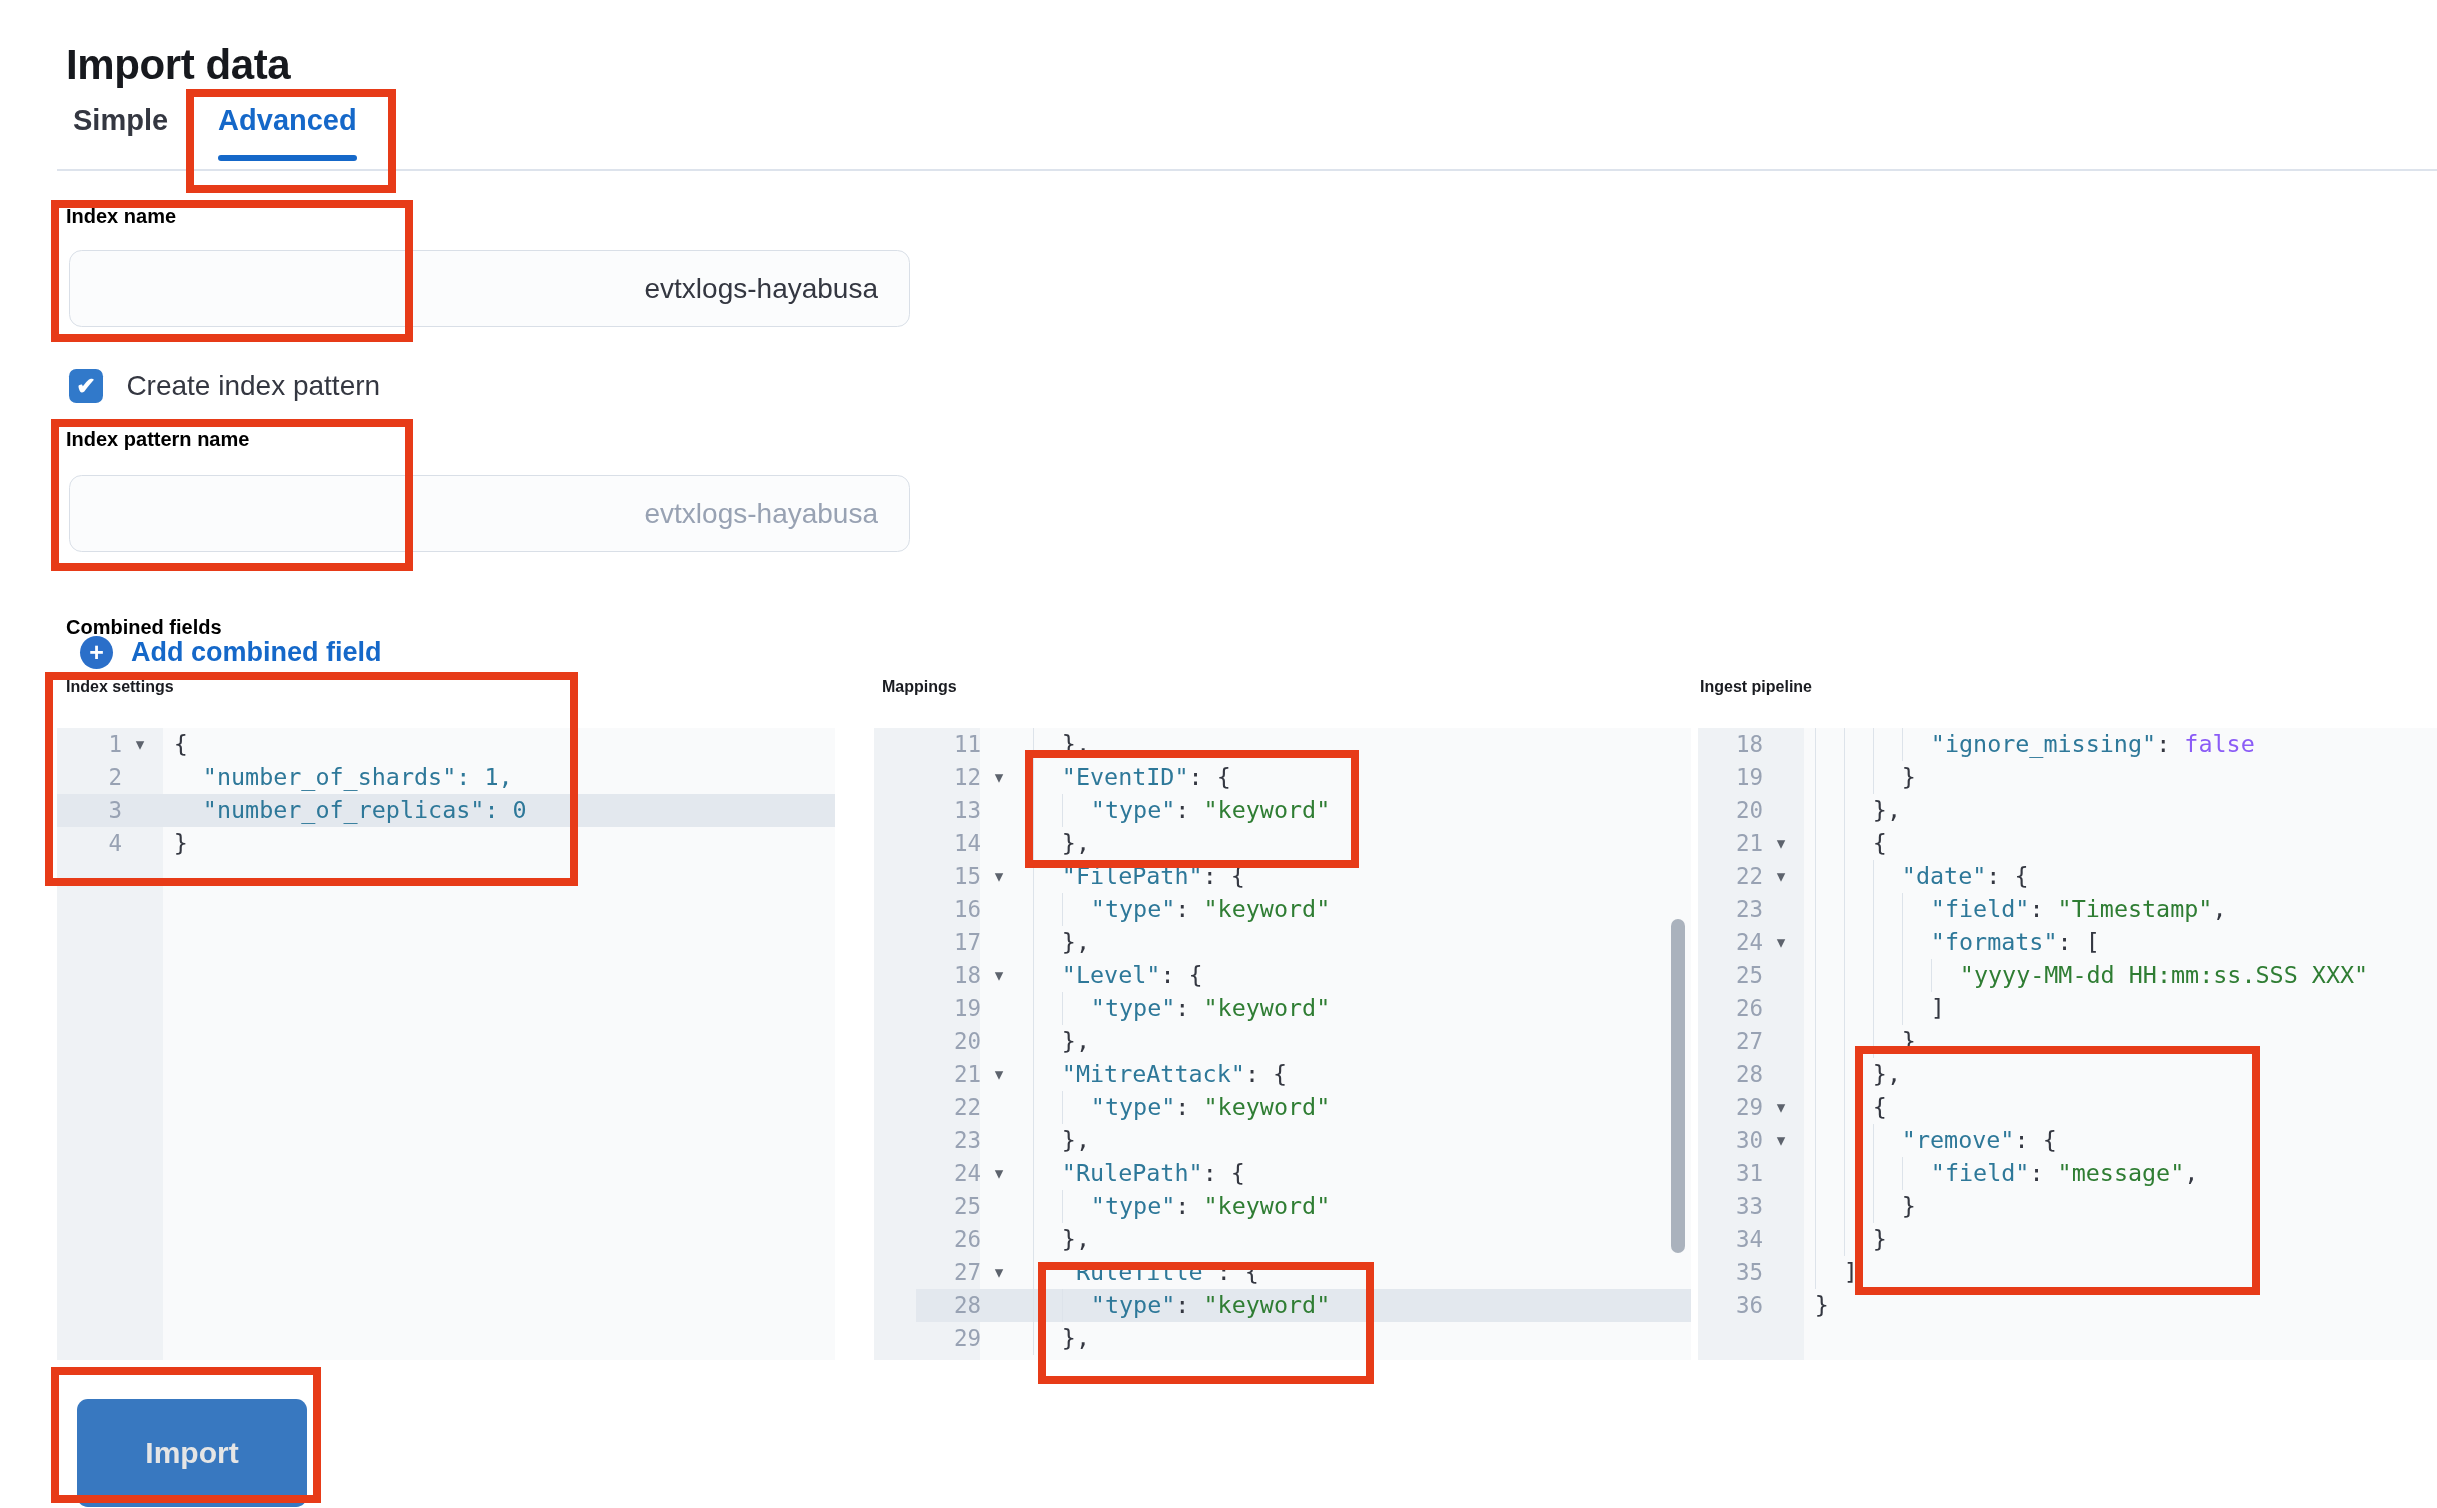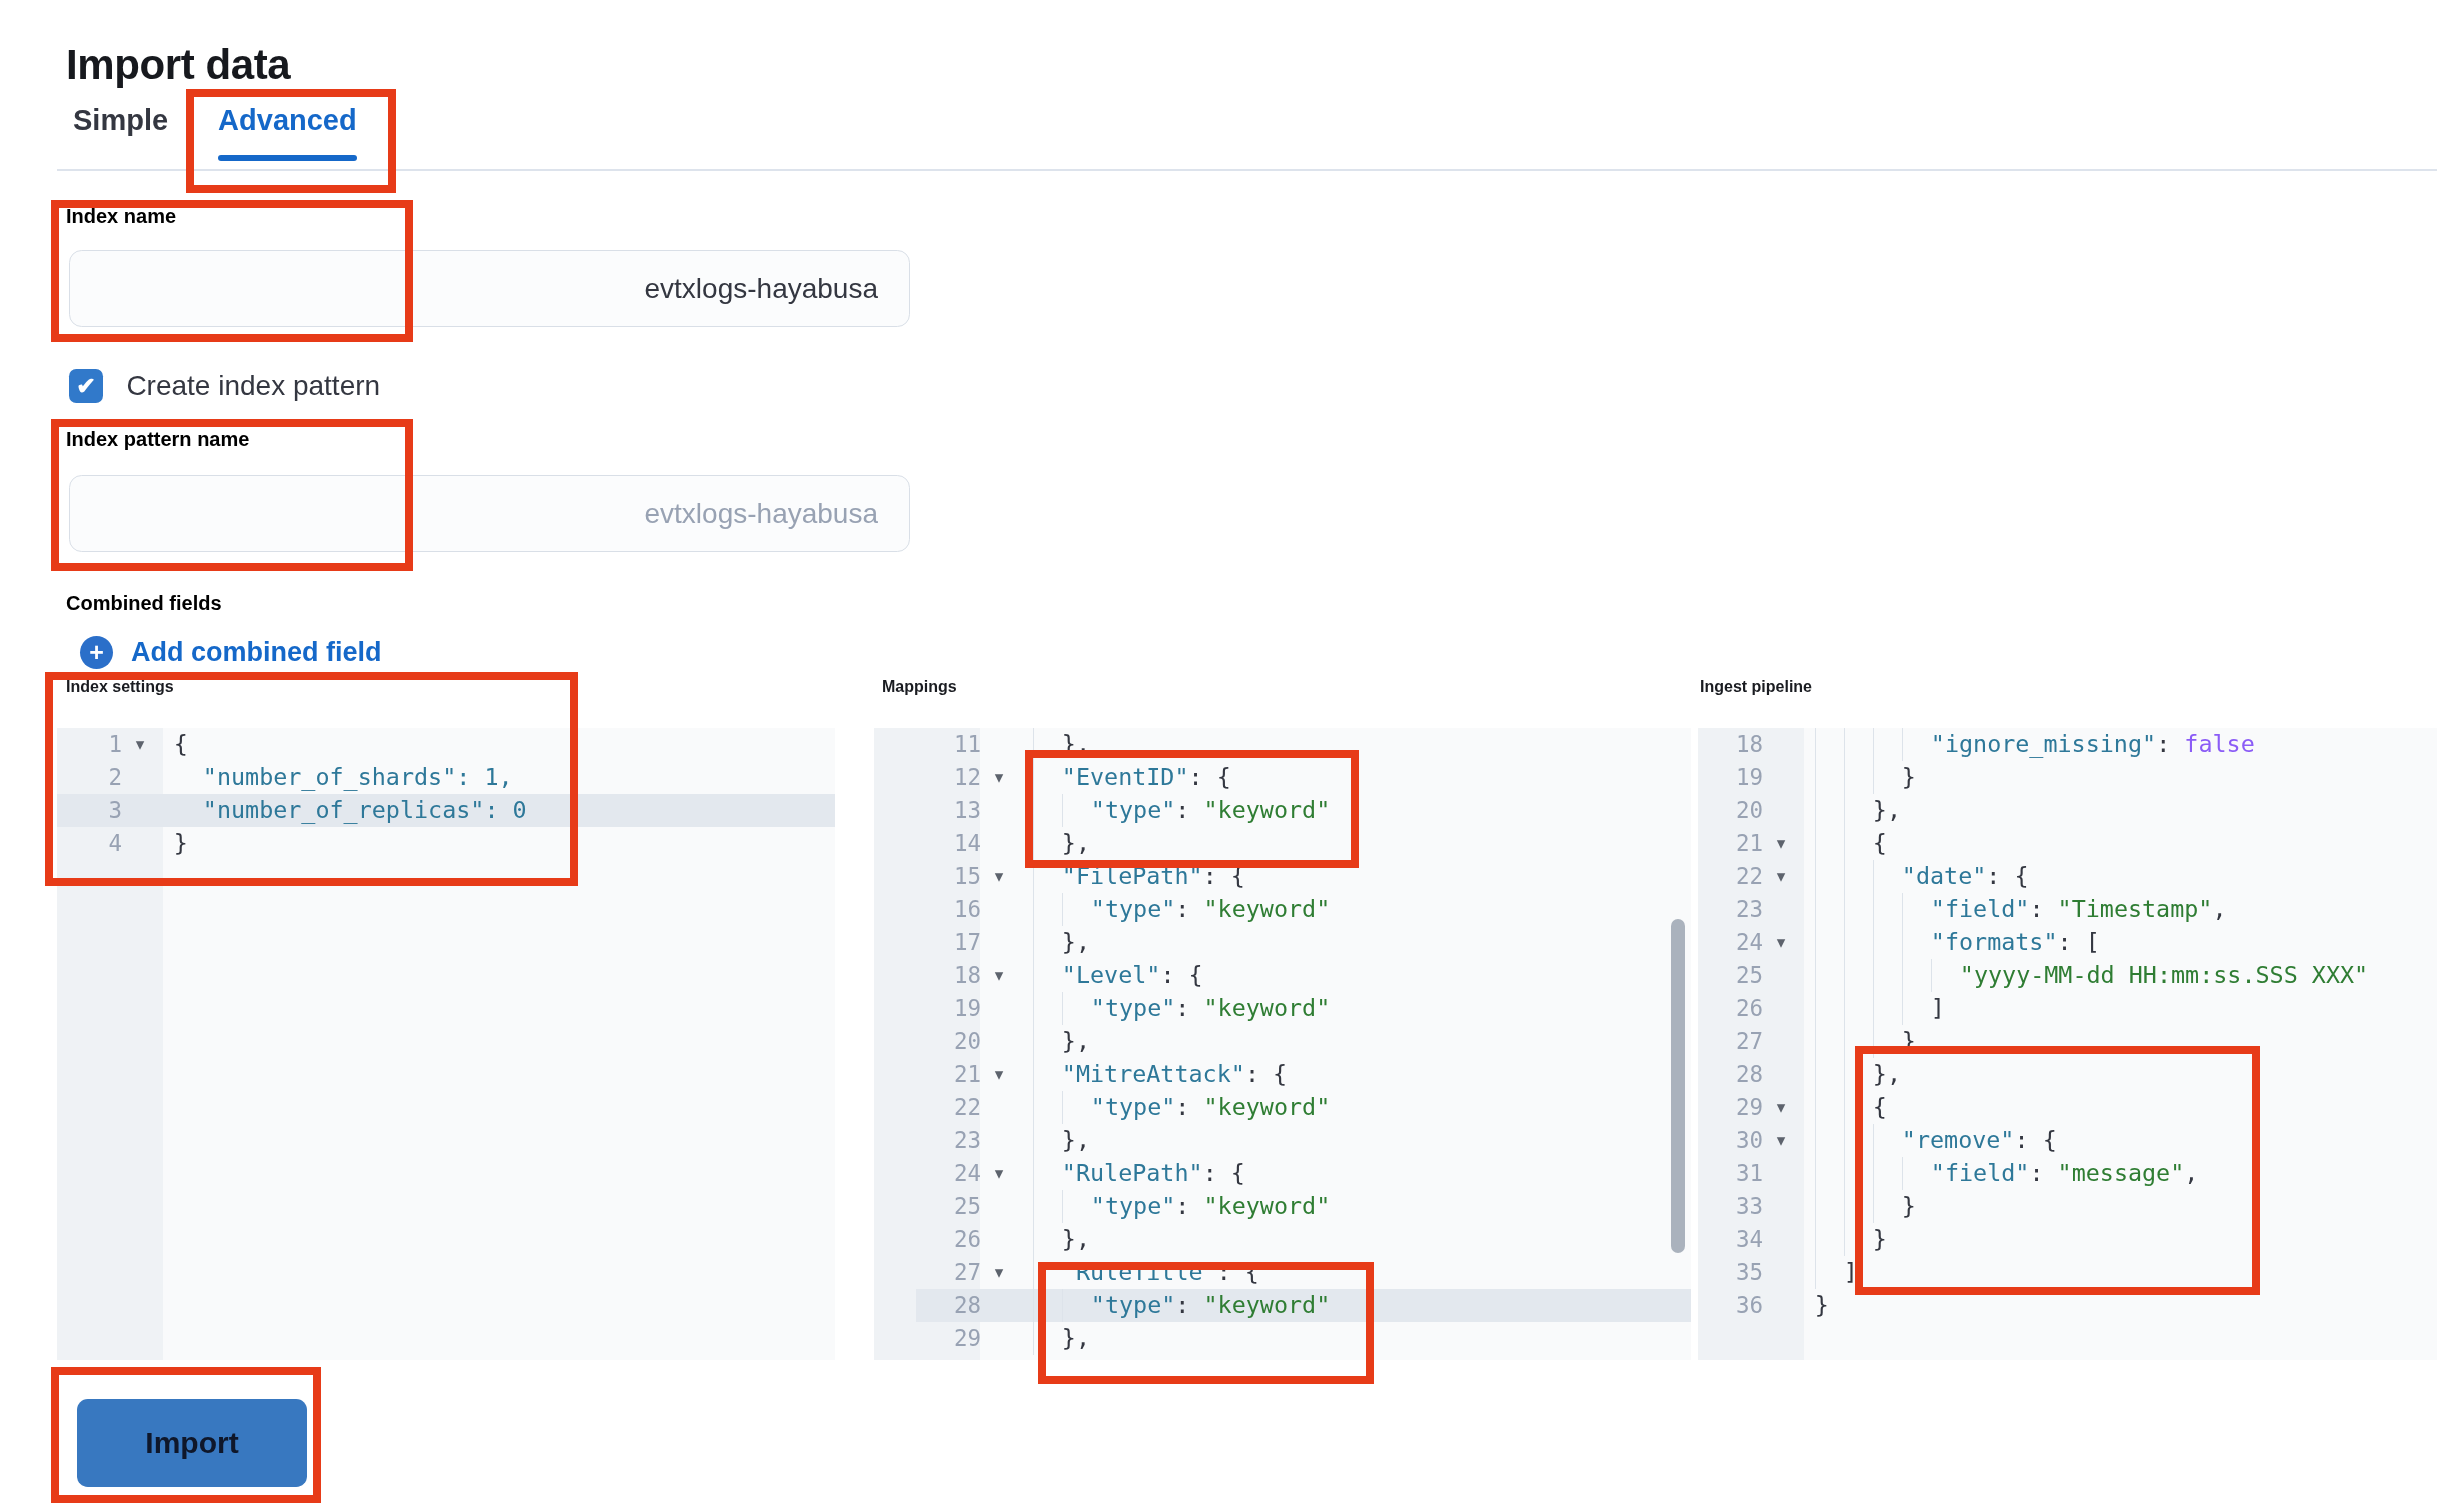--- a/index.html
+++ b/index.html
@@ -50,22 +50,22 @@
   .tk-s{color:#2f7d33;}
   .tk-n{color:#2e7899;}
   .tk-b{color:#8b5cf6;}
   .tk-p{color:#343741;}
   .scroll-thumb{position:absolute;width:13.5px;border-radius:7.2px;background:#aab2bd;z-index:5;}
   .ed-mappings .scroll-thumb{right:6.3px;top:191px;height:334px;}
   .ed-ingest .scroll-thumb{right:3.6px;top:319px;height:297px;}
 
   .editor-label{position:absolute;top:678px;font-size:16px;font-weight:700;color:#1a1c21;}
 
-  .import-btn{position:absolute;left:47px;top:1399px;width:230px;height:88px;background:#3878c0;border:none;border-radius:10.8px;
-    color:#0f172a;font-family:"Liberation Sans",sans-serif;font-size:30px;font-weight:700;cursor:pointer;}
+  .import-btn{position:absolute;left:47px;top:1399px;width:230px;height:108px;background:#3878c0;border:none;border-radius:10.8px;
+    color:#e5e5e5;font-family:"Liberation Sans",sans-serif;font-size:30px;font-weight:700;cursor:pointer;}
 
   .anno{position:absolute;border:8px solid #e73b18;box-sizing:border-box;z-index:50;pointer-events:none;}
 </style>
 </head>
 <body>
 
 <div class="page">
 
   <h1 class="page-title">Import data</h1>
 
@@ -86,21 +86,21 @@
   <div class="checkbox-row">
     <div class="checkbox">
       <span>✔</span>
     </div>
     <span class="checkbox-label">Create index pattern</span>
   </div>
 
   <div class="field-label" style="left:36px;top:428px;">Index pattern name</div>
   <input class="text-input" style="top: 475px;" readonly="" placeholder="evtxlogs-hayabusa">
 
-  <div class="field-label" style="left:36px;top:592px;">Combined fields</div>
+  <div class="field-label" style="left:36px;top:616px;">Combined fields</div>
   <div class="add-link-row">
     <span class="plus-icon">+</span>
     <span class="add-link-text">Add combined field</span>
   </div>
 
   <div class="editor-label" style="left:36px;">Index settings</div>
   <div class="editor ed-settings">
       <div class="crow">
         <div class="gut">
           <span class="lnum">1</span>

